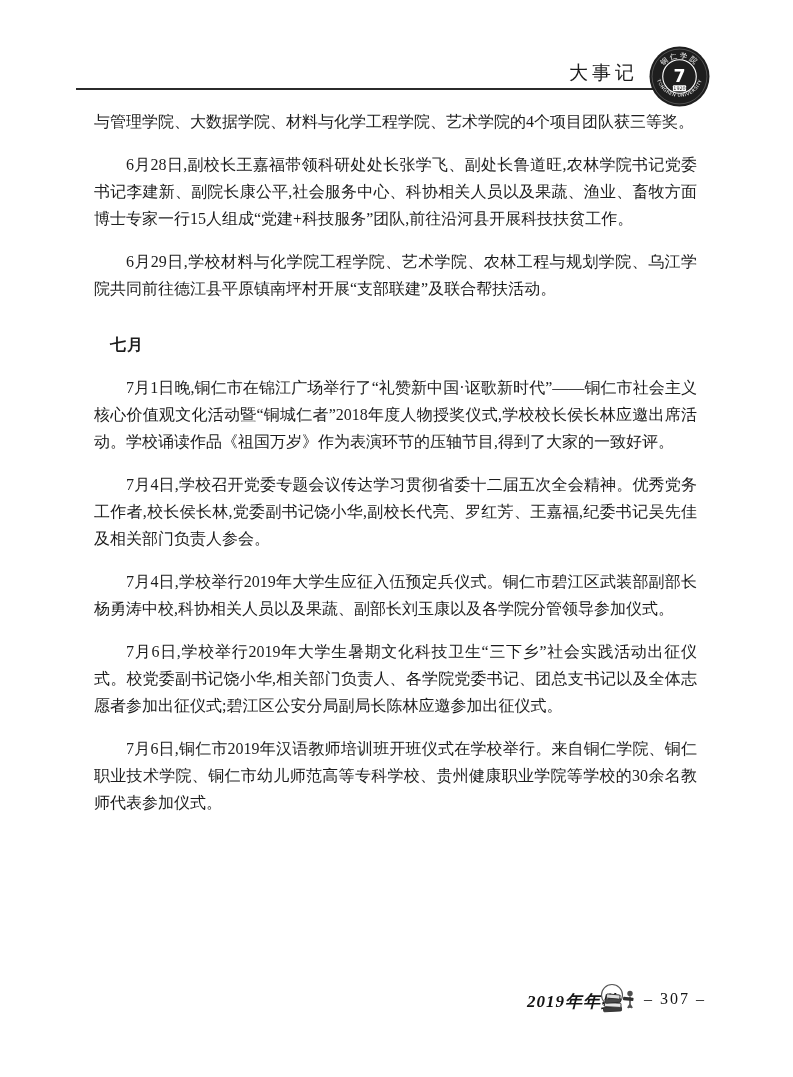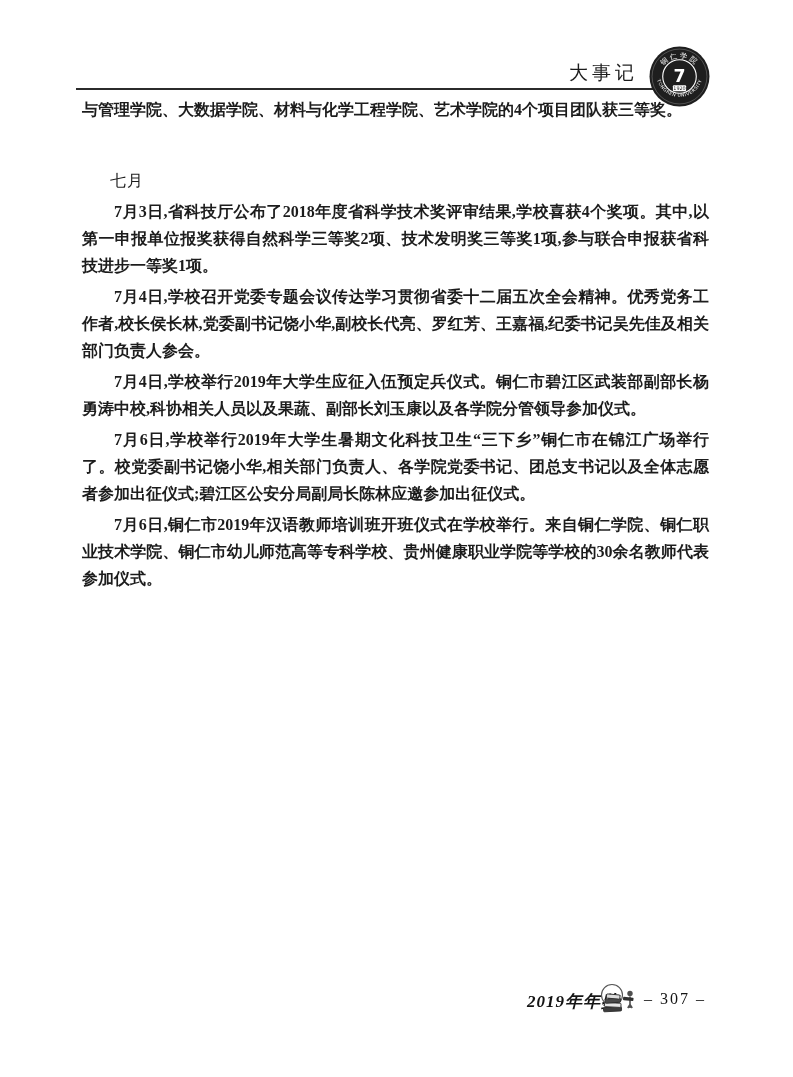--- a/index.html
+++ b/index.html
@@ -46,32 +46,31 @@
   .content {
     position: absolute;
     left: 78px;
     top: 92px;
     width: 635px;
     font-size: 16px;
     line-height: 27px;
     text-align: justify;
   }
   .content p {
-    margin: 4px;
+    margin: 16px;
     text-indent: 2em;
-    font-weight: bold;
   }
   .content p.noindent {
     text-indent: 0;
   }
   .section-heading {
     font-family: "Liberation Sans", "DejaVu Sans", sans-serif;
     font-size: 16px;
-    font-weight: normal;
-    margin: 44px 0 1px 0;
+    font-weight: bold;
+    margin: 29px 0 1px 0;
     text-indent: 2em;
     letter-spacing: 1px;
   }
 
   
   .footer {
     position: absolute;
     top: 980px;
     left: 0;
     width: 793px;
@@ -129,27 +128,29 @@
       <text x="30" y="43.3" font-size="4.8" fill="#1e1e1e" text-anchor="middle" font-family="'DejaVu Sans', sans-serif">1920</text>
       <text font-size="4.4" fill="#ffffff" text-anchor="middle" letter-spacing="0.5" font-family="'DejaVu Sans', sans-serif">
         <textPath href="#arcBot" startOffset="50%">TONGREN UNIVERSITY</textPath>
       </text>
     </svg>
   </div>
 
   <main class="content">
     <p class="noindent">与管理学院、大数据学院、材料与化学工程学院、艺术学院的4个项目团队获三等奖。</p>
 
+    <p>6月28日,副校长王嘉福带领科研处处长张学飞、副处长鲁道旺,农林学院书记党委书记李建新、副院长康公平,社会服务中心、科协相关人员以及果蔬、渔业、畜牧方面博士专家一行15人组成“党建+科技服务”团队,前往沿河县开展科技扶贫工作。</p>
+    <p>6月29日,学校材料与化学院工程学院、艺术学院、农林工程与规划学院、乌江学院共同前往德江县平原镇南坪村开展“支部联建”及联合帮扶活动。</p>
 
     <h2 class="section-heading">七月</h2>
 
-    <p>7月3日,省科技厅公布了2018年度省科学技术奖评审结果,学校喜获4个奖项。其中,以第一申报单位报奖获得自然科学三等奖2项、技术发明奖三等奖1项,参与联合申报获省科技进步一等奖1项。</p>
+    <p>7月1日晚,铜仁市在锦江广场举行了“礼赞新中国·讴歌新时代”——铜仁市社会主义核心价值观文化活动暨“铜城仁者”2018年度人物授奖仪式,学校校长侯长林应邀出席活动。学校诵读作品《祖国万岁》作为表演环节的压轴节目,得到了大家的一致好评。</p>
     <p>7月4日,学校召开党委专题会议传达学习贯彻省委十二届五次全会精神。优秀党务工作者,校长侯长林,党委副书记饶小华,副校长代亮、罗红芳、王嘉福,纪委书记吴先佳及相关部门负责人参会。</p>
     <p>7月4日,学校举行2019年大学生应征入伍预定兵仪式。铜仁市碧江区武装部副部长杨勇涛中校,科协相关人员以及果蔬、副部长刘玉康以及各学院分管领导参加仪式。</p>
-    <p>7月6日,学校举行2019年大学生暑期文化科技卫生“三下乡”铜仁市在锦江广场举行了。校党委副书记饶小华,相关部门负责人、各学院党委书记、团总支书记以及全体志愿者参加出征仪式;碧江区公安分局副局长陈林应邀参加出征仪式。</p>
+    <p>7月6日,学校举行2019年大学生暑期文化科技卫生“三下乡”社会实践活动出征仪式。校党委副书记饶小华,相关部门负责人、各学院党委书记、团总支书记以及全体志愿者参加出征仪式;碧江区公安分局副局长陈林应邀参加出征仪式。</p>
     <p>7月6日,铜仁市2019年汉语教师培训班开班仪式在学校举行。来自铜仁学院、铜仁职业技术学院、铜仁市幼儿师范高等专科学校、贵州健康职业学院等学校的30余名教师代表参加仪式。</p>
 
   </main>
 
   <div class="footer">
     <span class="yearbook-title">2019年年鉴</span>
 
     <svg class="footer-icon" viewBox="0 0 40 36">
       <circle cx="15" cy="13" r="10.5" fill="none" stroke="#555555" stroke-width="1.1"></circle>
       <g stroke="#2e2e2e" stroke-width="0.9">

